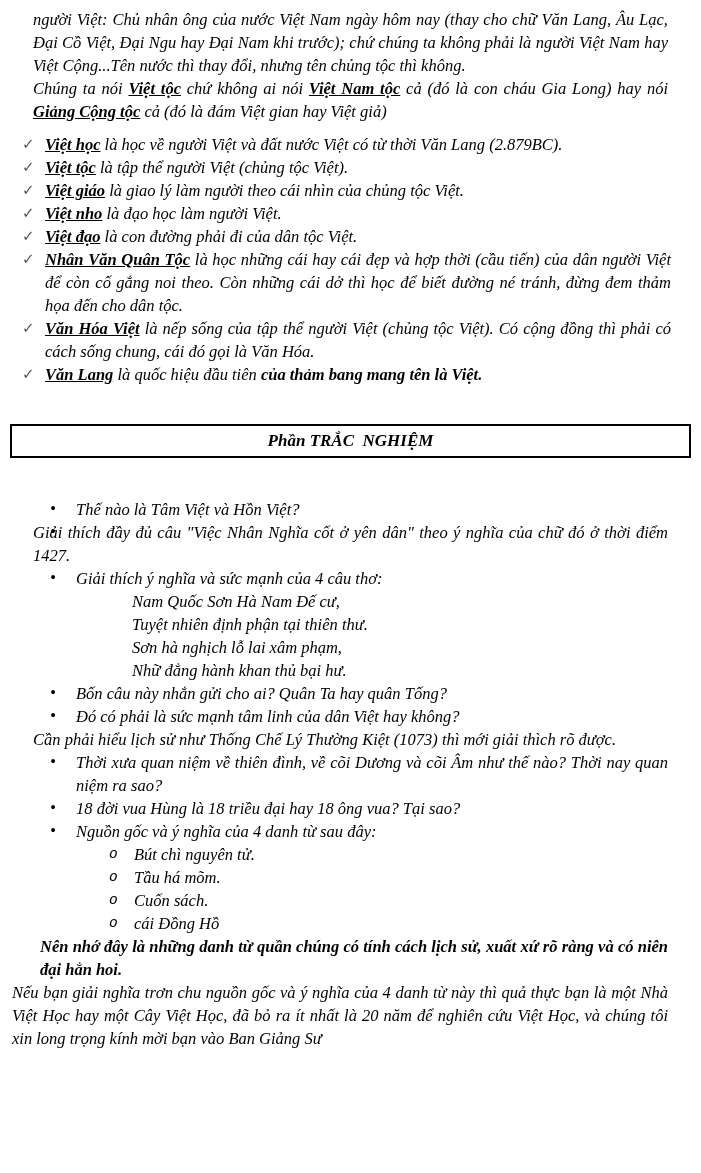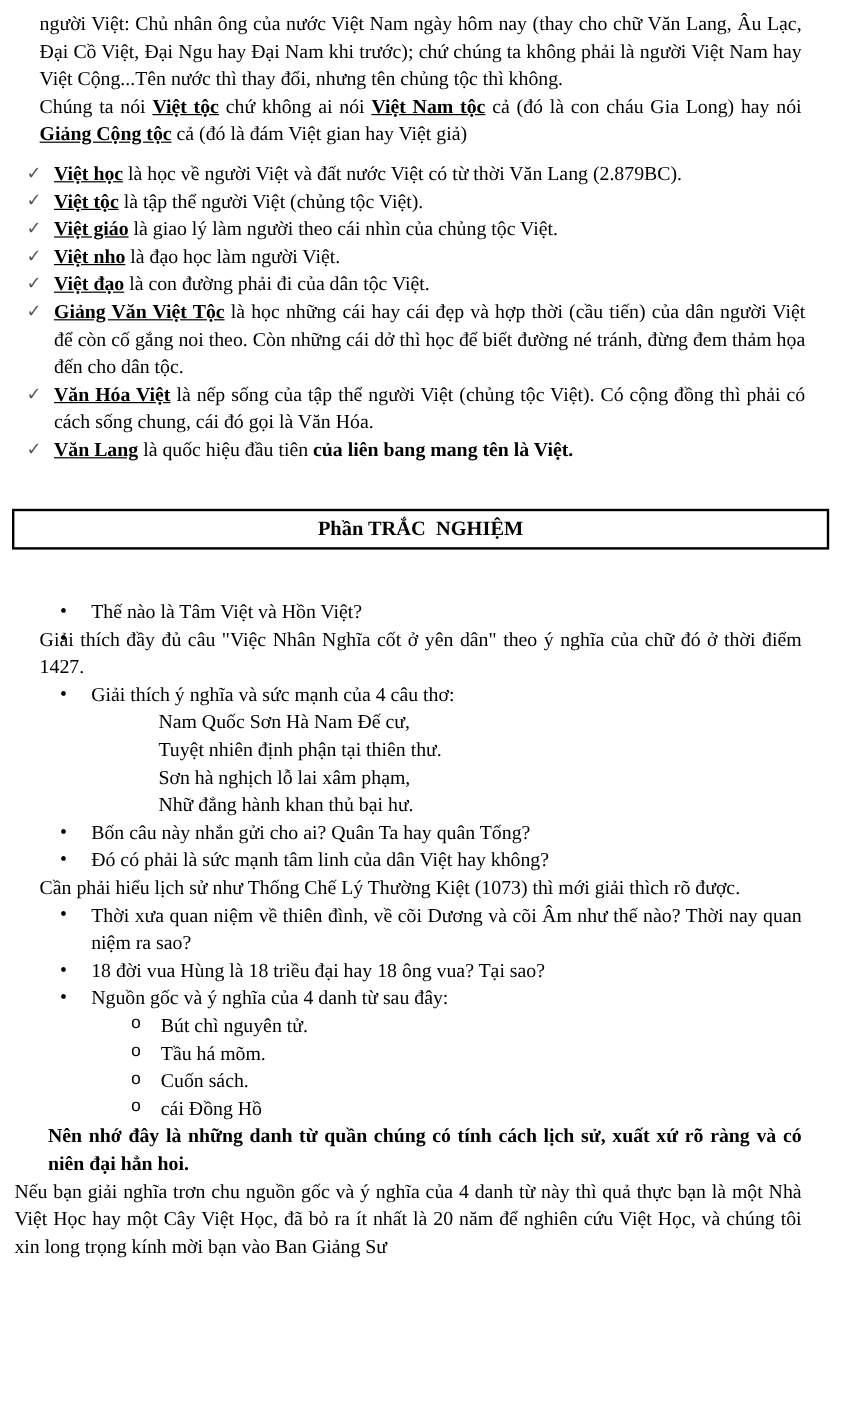--- a/index.html
+++ b/index.html
@@ -1,20 +1,21 @@
 <!DOCTYPE html>
 <html><head>
 <meta charset="utf-8">
 <style>
   html,body{margin:0;padding:0;background:#e9e9e9;}
   .page{
     width:701px;height:1173px;background:#ffffff;color:#000;
     font-family:"Liberation Serif",serif;font-size:16.5px;line-height:23px;
     box-sizing:border-box;padding-top:8px;overflow:hidden;margin:0 auto;
     position:relative;
+    font-style:italic;
   }
   .para{text-align:justify;}
   .para.body-indent{margin:0 33px;}
   .para.flush{margin:0 33px 0 12px;}
   .para.bold{font-weight:bold;margin-left:40px;}
   .li{position:relative;text-align:justify;}
   .li.check{margin:0 30px 0 45px;}
   .li.check .marker{position:absolute;left:-23px;top:0;color:#555;font-size:15px;font-family:"DejaVu Sans",sans-serif;}
   .li.bullet{margin:0 33px 0 76px;}
   .li.bullet .marker{position:absolute;left:-26px;top:-1px;}
@@ -36,23 +37,23 @@
 <div class="page">
   <div>
       <div class="para body-indent"><span class="run">người Việt: Chủ nhân ông của nước Việt Nam ngày hôm nay (thay cho chữ Văn Lang, Âu Lạc, Đại Cồ Việt, Đại Ngu hay Đại Nam khi trước); chứ chúng ta không phải là người Việt Nam hay Việt Cộng...Tên nước thì thay đổi, nhưng tên chủng tộc thì không.</span></div>
       <div class="para body-indent"><span class="run">Chúng ta nói </span><span class="run b u">Việt tộc</span><span class="run"> chứ không ai nói </span><span class="run b u">Việt Nam tộc</span><span class="run"> cả (đó là con cháu Gia Long) hay nói </span><span class="run b u">Giảng Cộng tộc</span><span class="run"> cả (đó là đám Việt gian hay Việt giả)</span></div>
       <div class="spacer" style="height: 10px;"></div>
       <div class="li check"><span class="marker">✓</span><span class="run b u">Việt học</span><span class="run"> là học về người Việt và đất nước Việt có từ thời Văn Lang (2.879BC).</span></div>
       <div class="li check"><span class="marker">✓</span><span class="run b u">Việt tộc</span><span class="run"> là tập thể người Việt (chủng tộc Việt).</span></div>
       <div class="li check"><span class="marker">✓</span><span class="run b u">Việt giáo</span><span class="run"> là giao lý làm người theo cái nhìn của chủng tộc Việt.</span></div>
       <div class="li check"><span class="marker">✓</span><span class="run b u">Việt nho</span><span class="run"> là đạo học làm người Việt.</span></div>
       <div class="li check"><span class="marker">✓</span><span class="run b u">Việt đạo</span><span class="run"> là con đường phải đi của dân tộc Việt.</span></div>
-      <div class="li check"><span class="marker">✓</span><span class="run b u">Giảng Văn Việt Tộc</span><span class="run"> là học những cái hay cái đẹp và hợp thời (cầu tiến) của dân người Việt để còn cố gắng noi theo. Còn những cái dở thì học để biết đường né tránh, đừng đem thảm họa đến cho dân tộc.</span></div>
+      <div class="li check"><span class="marker">✓</span><span class="run b u">Nhân Văn Quân Tộc</span><span class="run"> là học những cái hay cái đẹp và hợp thời (cầu tiến) của dân người Việt để còn cố gắng noi theo. Còn những cái dở thì học để biết đường né tránh, đừng đem thảm họa đến cho dân tộc.</span></div>
       <div class="li check"><span class="marker">✓</span><span class="run b u">Văn Hóa Việt</span><span class="run"> là nếp sống của tập thể người Việt (chủng tộc Việt). Có cộng đồng thì phải có cách sống chung, cái đó gọi là Văn Hóa.</span></div>
-      <div class="li check"><span class="marker">✓</span><span class="run b u">Văn Lang</span><span class="run"> là quốc hiệu đầu tiên </span><span class="run b">của liên bang mang tên là Việt.</span></div>
+      <div class="li check"><span class="marker">✓</span><span class="run b u">Văn Lang</span><span class="run"> là quốc hiệu đầu tiên </span><span class="run b">của thảm bang mang tên là Việt.</span></div>
       <div class="spacer" style="height: 38px;"></div>
       <div class="boxed-heading"><span class="run">Phần TRẮC  NGHIỆM</span></div>
       <div class="spacer" style="height: 20px;"></div>
       <div class="spacer" style="height: 20px;"></div>
       <div class="li bullet"><span class="marker">•</span><span class="run">Thế nào là Tâm Việt và Hồn Việt?</span></div>
       <div class="li bullet"><span class="marker">•</span></div>
       <div class="para body-indent"><span class="run">Giải thích đầy đủ câu "Việc Nhân Nghĩa cốt ở yên dân" theo ý nghĩa của chữ đó ở thời điểm 1427.</span></div>
       <div class="li bullet"><span class="marker">•</span><span class="run">Giải thích ý nghĩa và sức mạnh của 4 câu thơ:</span></div>
       <div class="poem"><span class="run">Nam Quốc Sơn Hà Nam Đế cư,</span></div>
       <div class="poem"><span class="run">Tuyệt nhiên định phận tại thiên thư.</span></div>

